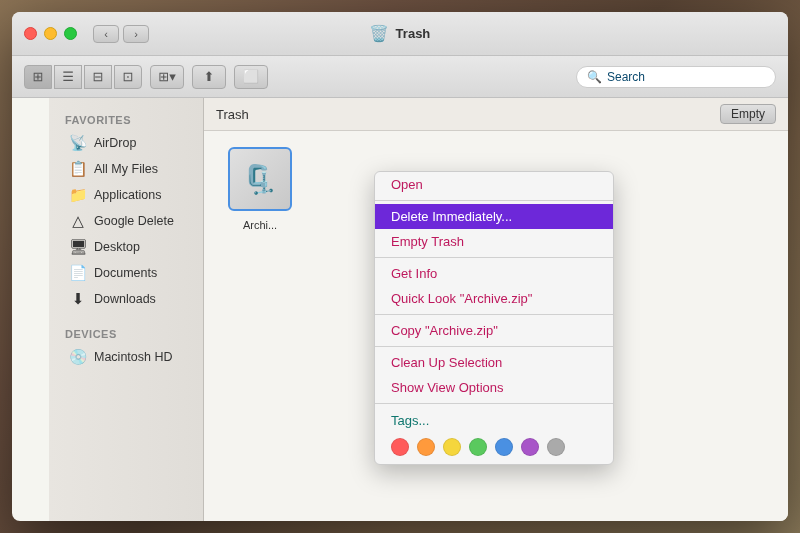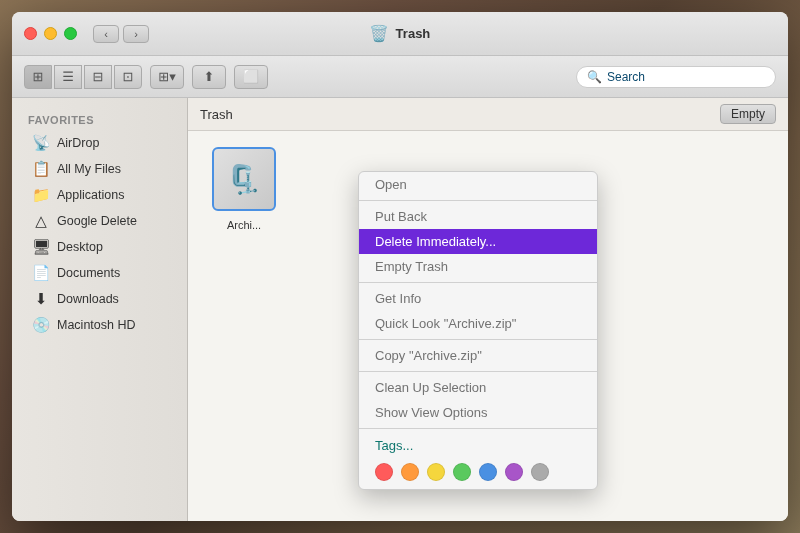--- a/index.html
+++ b/index.html
@@ -167,25 +167,26 @@
 
     
     .content-area {
       display: flex;
       flex: 1;
       overflow: hidden;
     }
 
     
     .sidebar {
-      width: 176px;
+      width: 155px;
       background: linear-gradient(to right, #e8e5e0, #e0ddd8);
       border-right: 1px solid #c0bdb8;
       padding: 8px 0;
       overflow-y: auto;
+      margin-left: 37px;
     }
 
     .sidebar-section-title {
       font-size: 11px;
       font-weight: 700;
       color: #888;
       text-transform: uppercase;
       padding: 8px 16px 4px;
       letter-spacing: 0.5px;
     }
@@ -290,21 +291,21 @@
       border: 1px solid #ccc;
       border-radius: 6px;
       box-shadow: 0 8px 24px rgba(0,0,0,0.25);
       overflow: hidden;
       z-index: 100;
     }
 
     .menu-item {
       padding: 5px 16px;
       font-size: 13px;
-      color: #737373;
+      color: #be185d;
       cursor: pointer;
       display: flex;
       align-items: center;
       justify-content: space-between;
     }
 
     .menu-item.highlighted {
       background: #6d28d9;
       color: white;
     }
@@ -413,20 +414,21 @@
       </div>
       <div class="sidebar-item">
         <span class="sidebar-icon">📄</span>
         <span>Documents</span>
       </div>
       <div class="sidebar-item">
         <span class="sidebar-icon">⬇</span>
         <span>Downloads</span>
       </div>
 
+      <div class="sidebar-section-title" style="margin-top:8px;">Devices</div>
       <div class="sidebar-item">
         <span class="sidebar-icon">💿</span>
         <span>Macintosh HD</span>
       </div>
 
     </div>
 
     <div class="main-content">
 
       <div class="location-bar">
@@ -445,23 +447,20 @@
         </div>
 
         
         <div class="context-menu">
 
           <div class="menu-item">
             <span>Open</span>
           </div>
           <div class="menu-divider"></div>
 
-          <div class="menu-item">
-            <span>Put Back</span>
-          </div>
           <div class="menu-item highlighted">
             <span>Delete Immediately...</span>
           </div>
           <div class="menu-item">
             <span>Empty Trash</span>
           </div>
           <div class="menu-divider"></div>
 
           <div class="menu-item">
             <span>Get Info</span>

